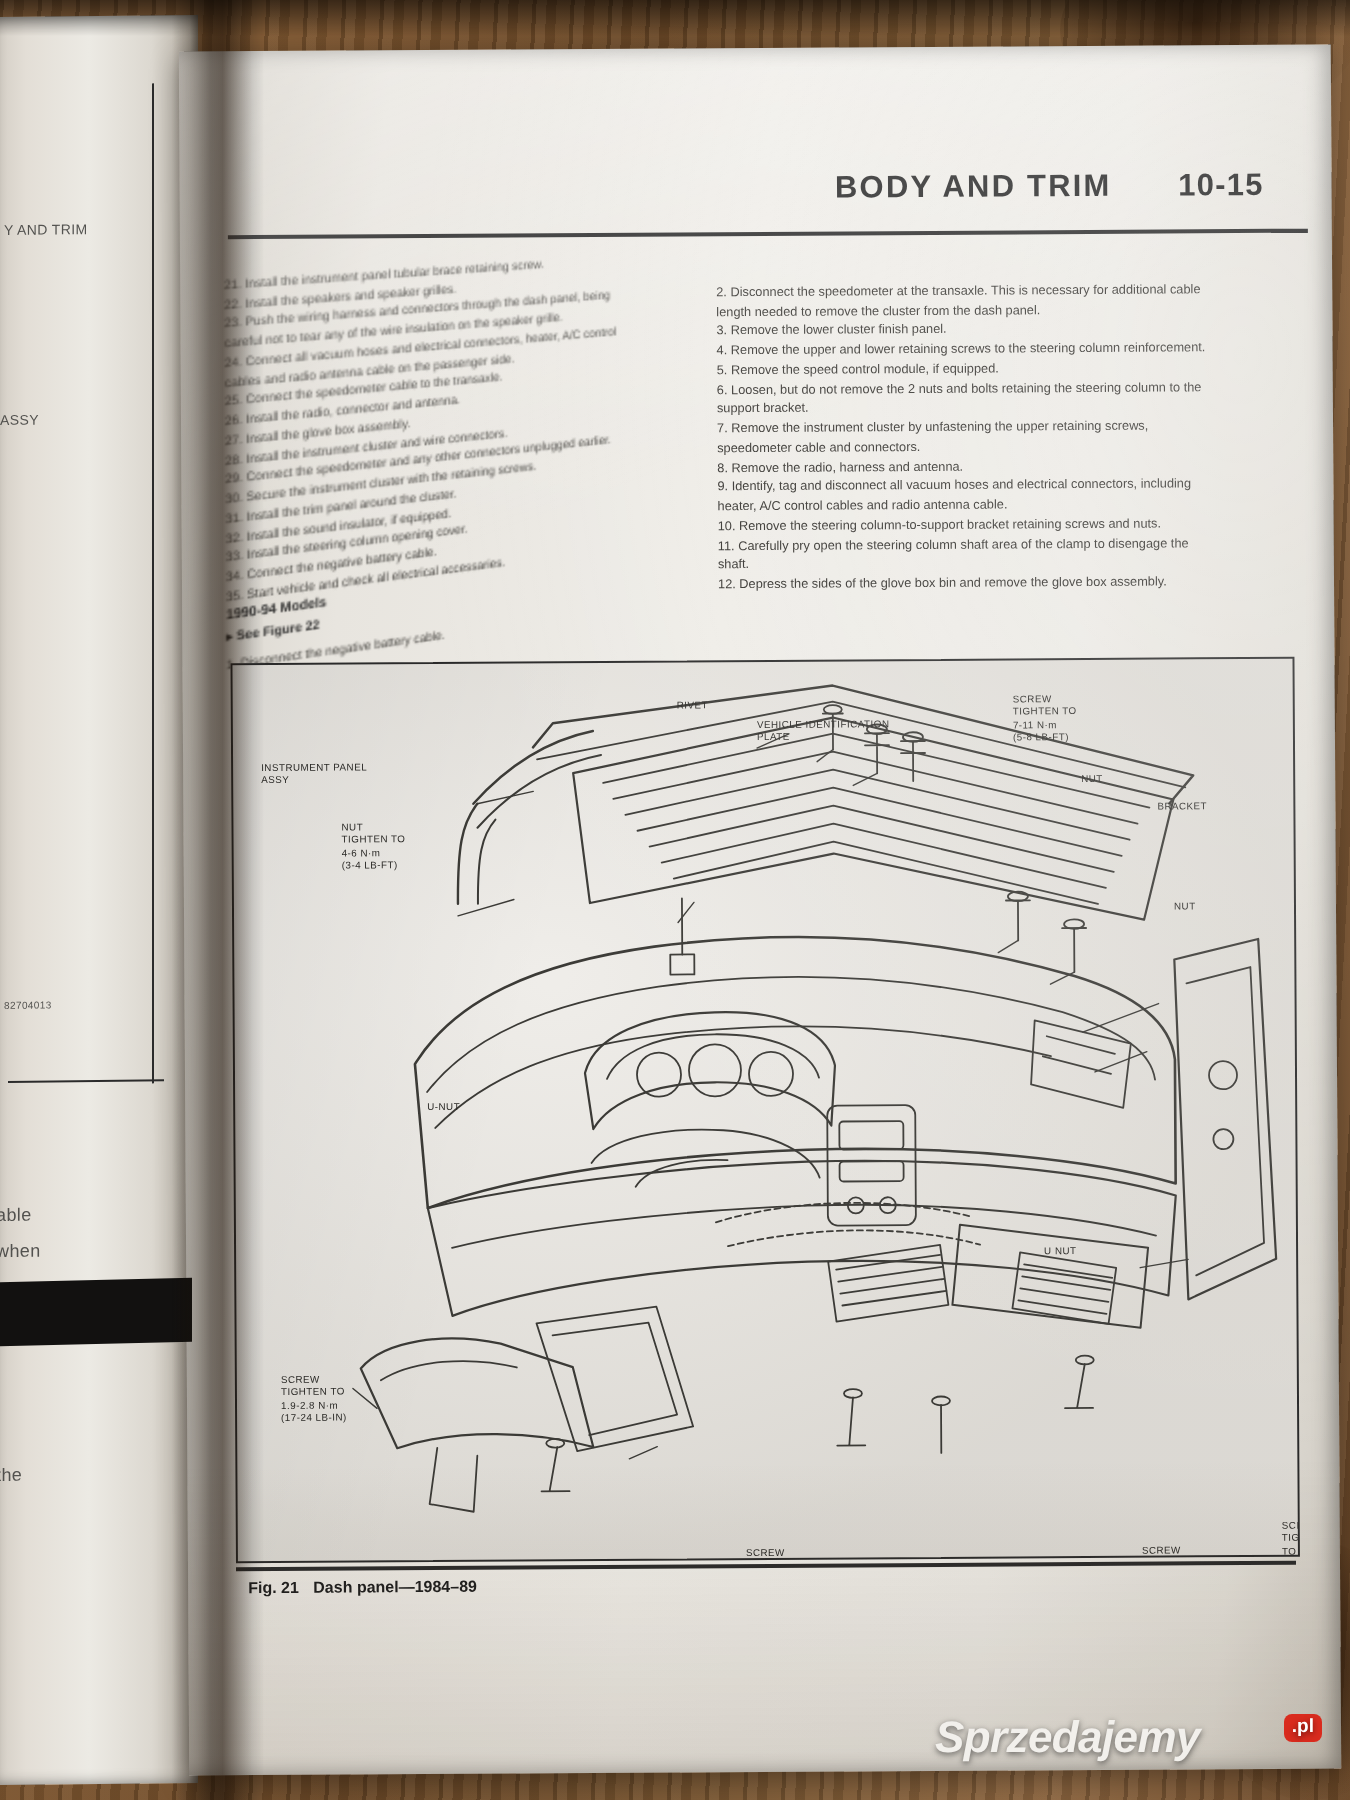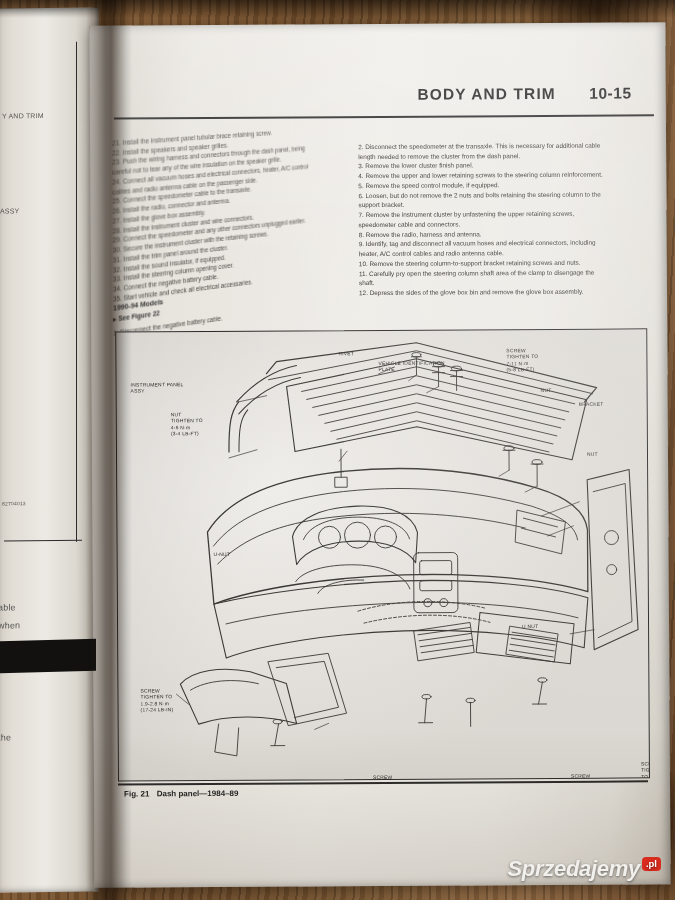--- a/index.html
+++ b/index.html
@@ -78,21 +78,21 @@
   .caption{position:absolute;left:30px;top:764px;font-size:8px;color:#1d1d1d;}
   .cap-lbl{font-weight:bold;}
 
   
   .dlbl{position:absolute;font-size:4.9px;line-height:1.32;color:#2a2926;
         letter-spacing:.25px;white-space:pre-line;font-family:"Liberation Sans",sans-serif;}
 
   
   .wm{position:absolute;right:14px;bottom:18px;display:flex;align-items:center;
       font-size:22px;font-weight:bold;color:#f2f0ec;letter-spacing:-.3px;
-      text-shadow:0 1px 3px rgba(0,0,0,.55);z-index:20;font-style:italic;}
+      text-shadow:0 1px 3px rgba(0,0,0,.55);z-index:20;font-style:italic;gap:40px;}
   .wm-badge{margin-left:2px;margin-top:-10px;background:#d92b1e;color:#fff;
       font-size:9.5px;font-weight:bold;border-radius:4px;padding:1px 4px 2px 4px;
       font-style:normal;letter-spacing:0;}
 
   
   .top-shadow{position:absolute;left:0;top:0;width:675px;height:18px;
       background:linear-gradient(180deg,rgba(0,0,0,.55),rgba(0,0,0,0));z-index:7;}
   .blackbar{position:absolute;left:0;top:640px;width:96px;height:32px;background:#121110;
       transform:skewY(-1.4deg);z-index:3;}
 </style>

